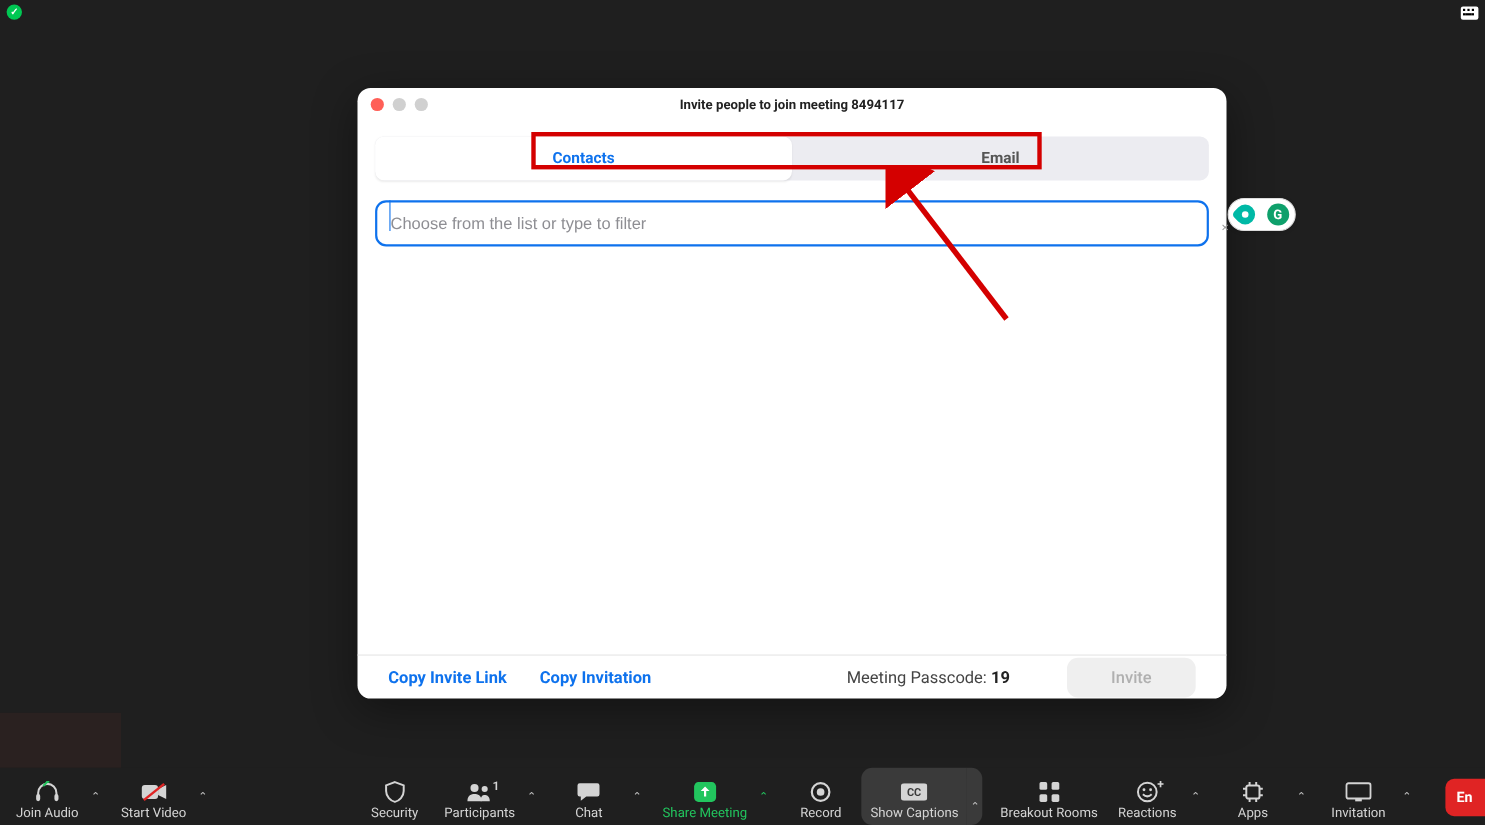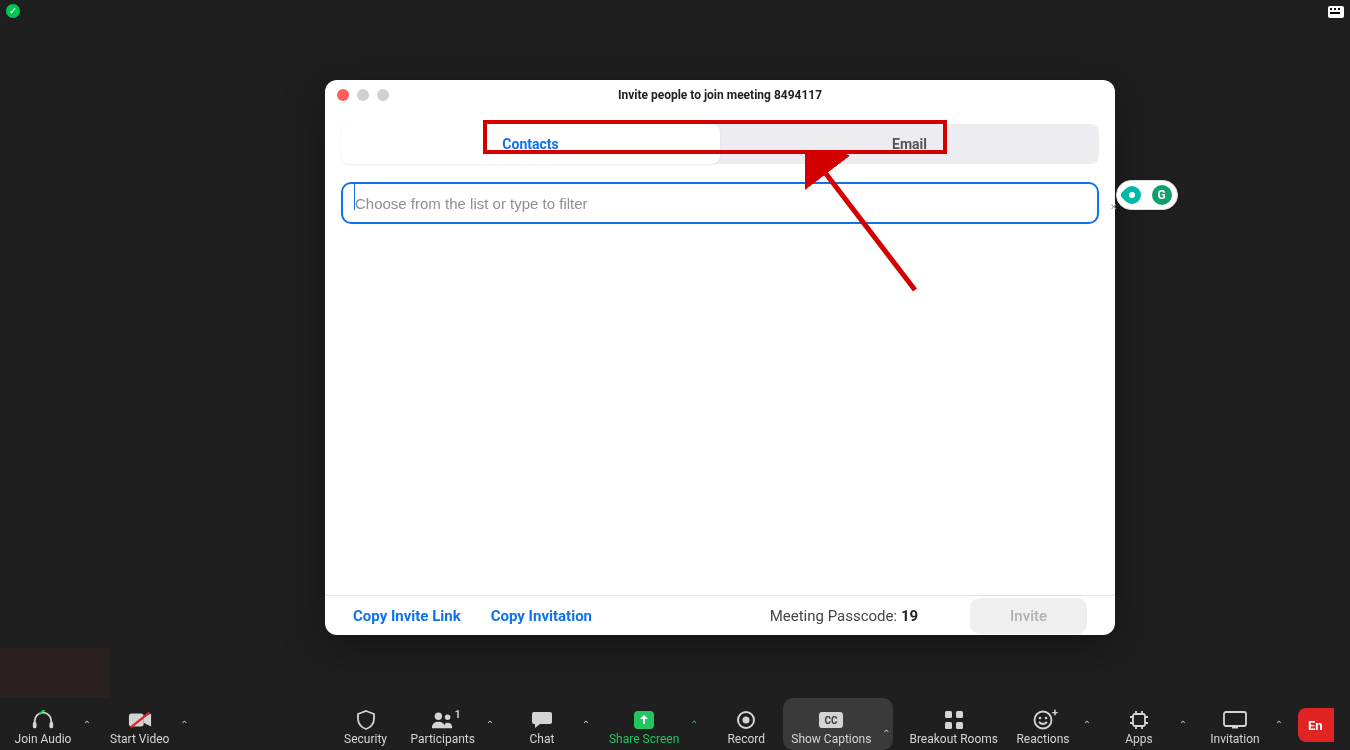--- a/index.html
+++ b/index.html
@@ -136,21 +136,21 @@
   .tb-caret {
     width: 14px; display:flex; align-items:center; justify-content:center;
     color: #c0c0c0; font-size: 10px; align-self: center; margin-right: 8px;
   }
   .tb-group { display:flex; align-items: stretch;}
   .tb-item.active-pill {
     background: #3a3a3a; border-radius: 10px 0 0 10px;
   }
   .tb-caret.active-pill { background:#3a3a3a; border-radius: 0 10px 10px 0; margin-right:8px; height:100%; padding-top:18px;}
   .end-btn {
-    position: absolute; right: 16px; bottom: 8px; height: 34px; width: 36px;
+    position: absolute; right: 0; bottom: 8px; height: 34px; width: 36px;
     background: #e02424; color:#fff; font-weight:700; font-size:13px;
     display:flex; align-items:center; justify-content:flex-start;
     border-radius: 8px 0 0 8px; padding-left:10px; overflow:hidden;
   }
 
   svg { display:block; }
 </style>
 </head>
 <body>
 
@@ -281,21 +281,21 @@
   </div>
 
   <div class="tb-group">
     <div class="tb-item greenlbl">
       <div class="tb-icon">
         <svg width="22" height="20" viewBox="0 0 22 20">
             <rect x="1" y="1" width="20" height="18" rx="4" fill="#22c55e"></rect>
             <path d="M11 5 L15 9 H12 V14 H10 V9 H7 Z" fill="#fff"></path>
           </svg>
       </div>
-      <div class="tb-label">Share Screen</div>
+      <div class="tb-label">Share Meeting</div>
     </div>
     <div class="tb-caret" style="color:#22c55e">⌃</div>
   </div>
 
   <div class="tb-item">
     <div class="tb-icon">
       <svg width="20" height="20" viewBox="0 0 20 20">
           <circle cx="10" cy="10" r="8" stroke="#d4d4d4" stroke-width="2" fill="none"></circle>
           <circle cx="10" cy="10" r="3.5" fill="#d4d4d4"></circle>
         </svg>

